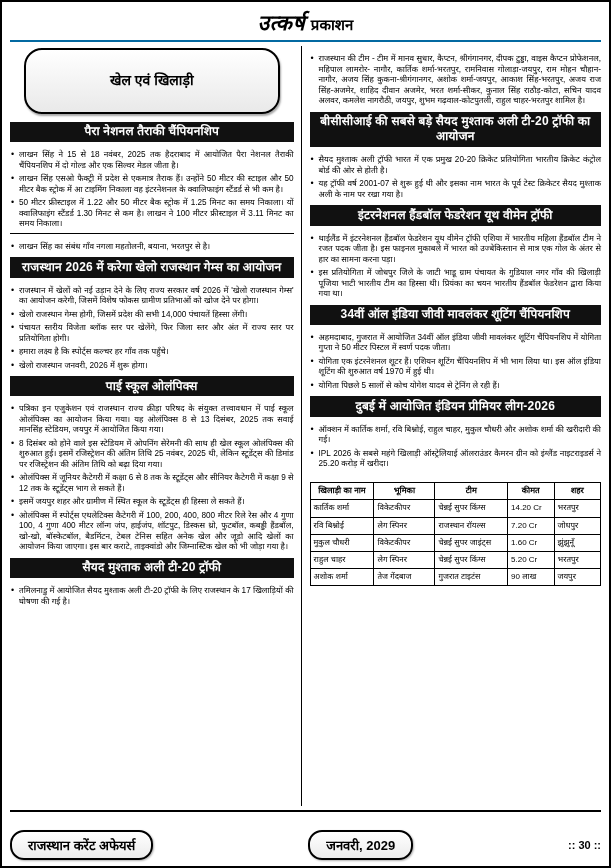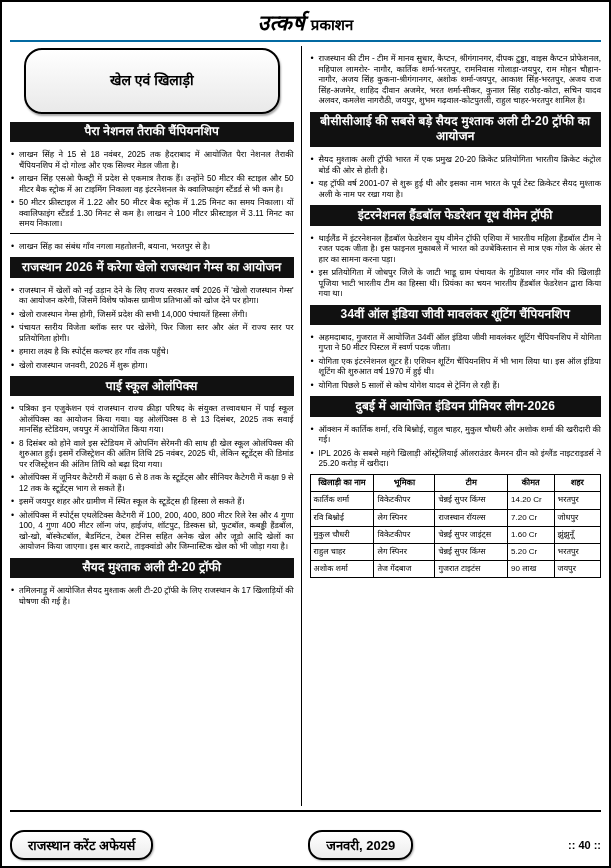--- a/index.html
+++ b/index.html
@@ -94,21 +94,21 @@
   .rule {
     border: 0;
     border-top: 1px solid #000;
     margin: 3px 0;
   }
 
   
   table.players {
     width: 100%;
     border-collapse: collapse;
-    margin-top: 4px;
+    margin-top: 12px;
     font-size: 8px;
   }
   table.players th, table.players td {
     border: 1px solid #000;
     padding: 3px 3px;
     vertical-align: top;
     text-align: left;
   }
   table.players th {
     font-weight: bold;
@@ -285,16 +285,16 @@
             <td class="city">जयपुर</td>
           </tr>
         </tbody>
       </table>
     </div>
   </div>
 
   <div class="footer">
     <div class="tag">राजस्थान करेंट अफेयर्स</div>
     <div class="date">जनवरी, 2029</div>
-    <div class="pageno">:: 40 ::</div>
+    <div class="pageno">:: 30 ::</div>
   </div>
 
 </div>
 
 </body></html>

